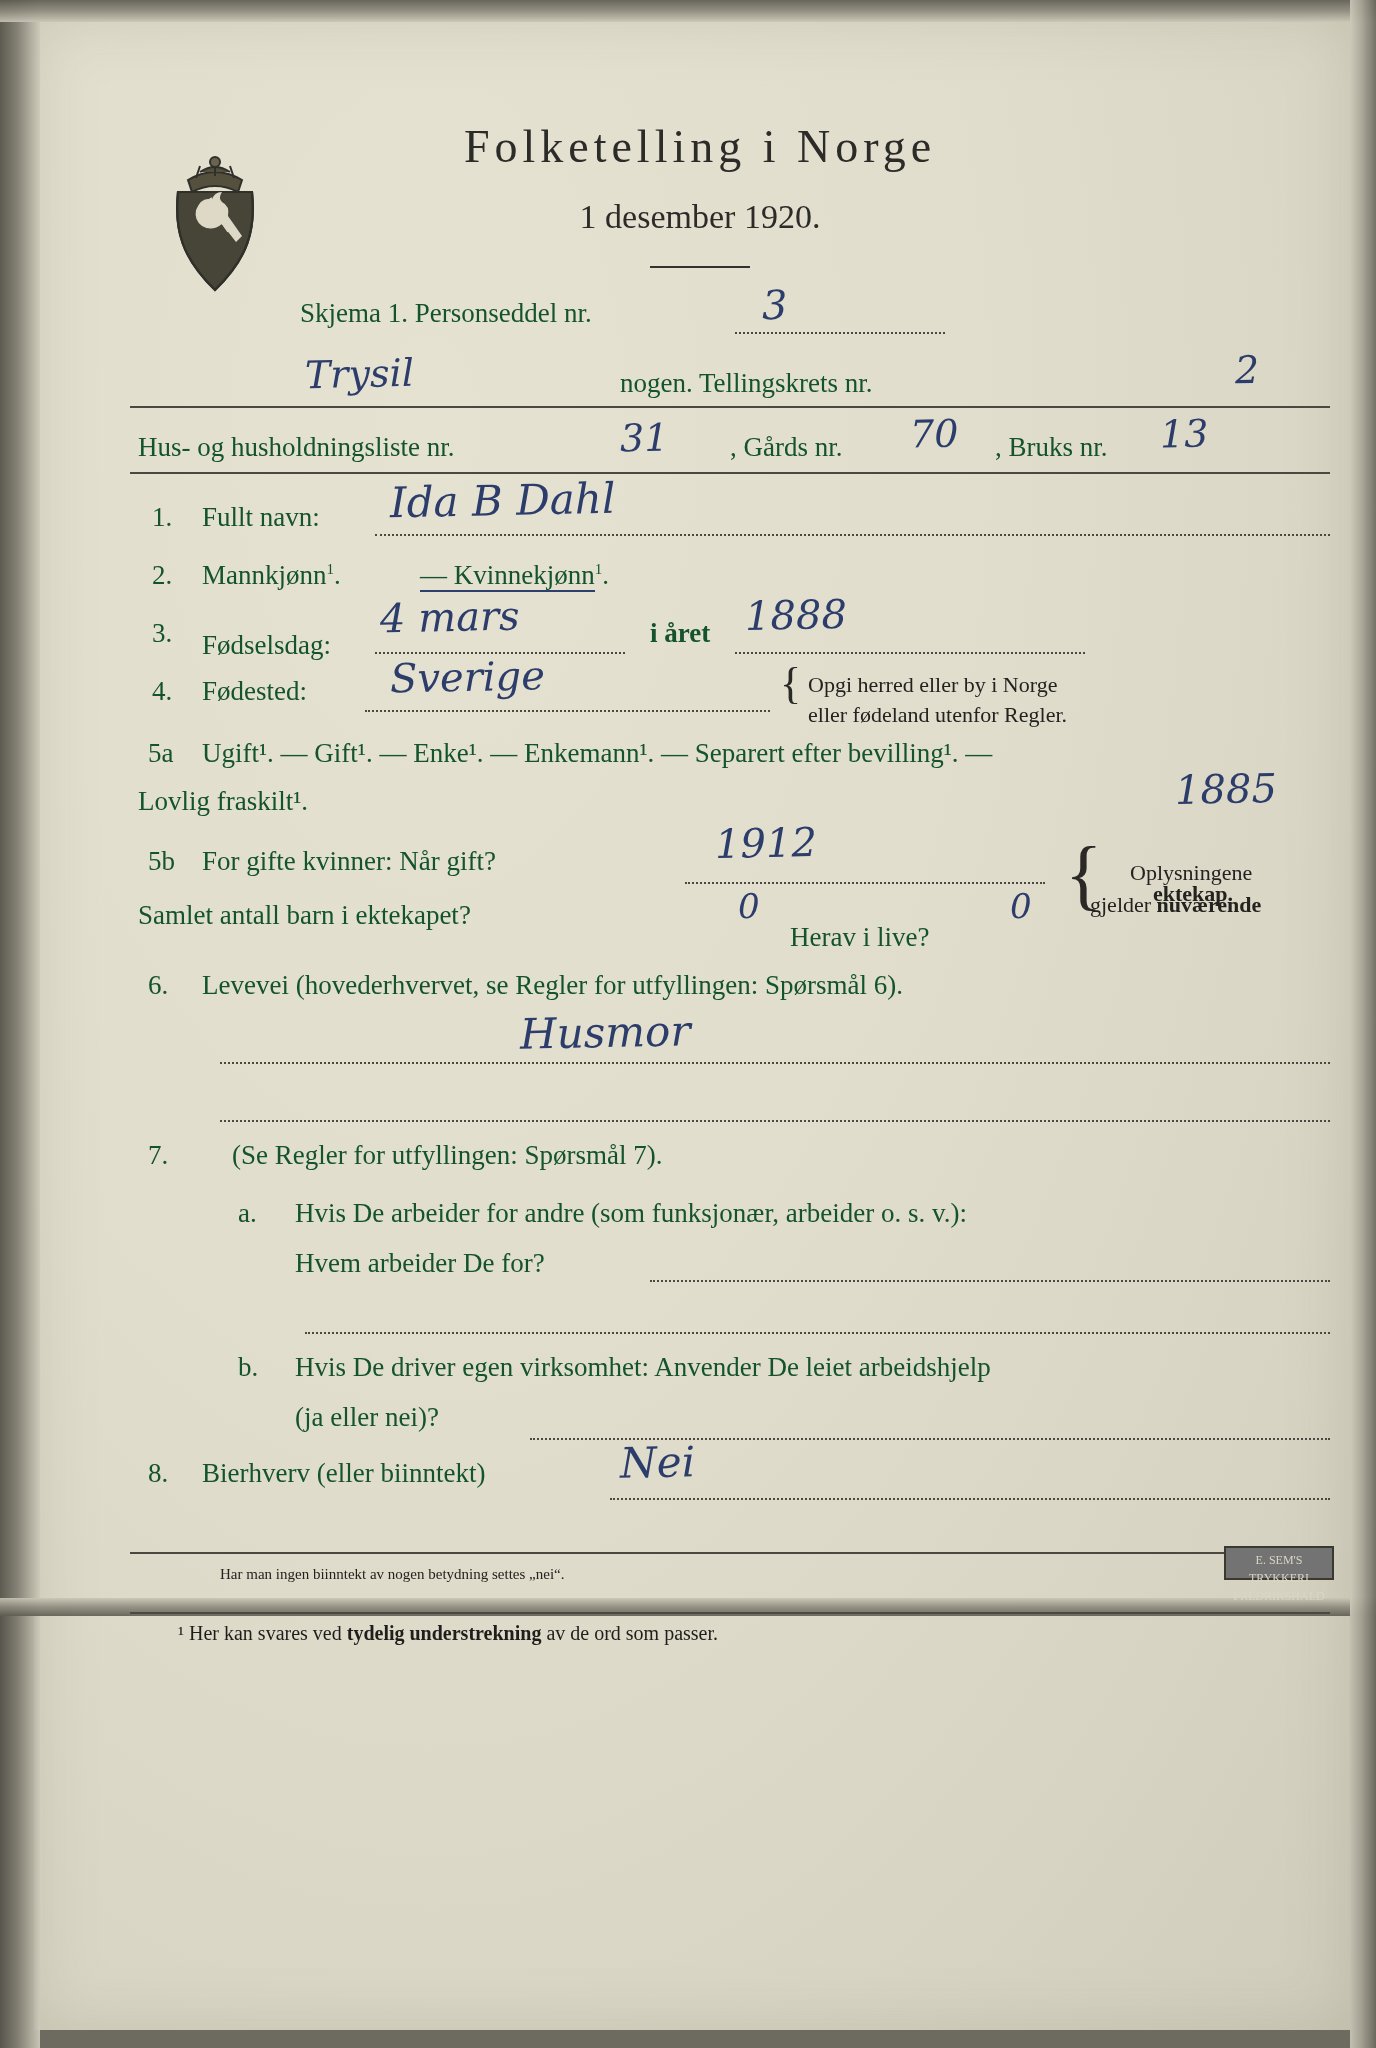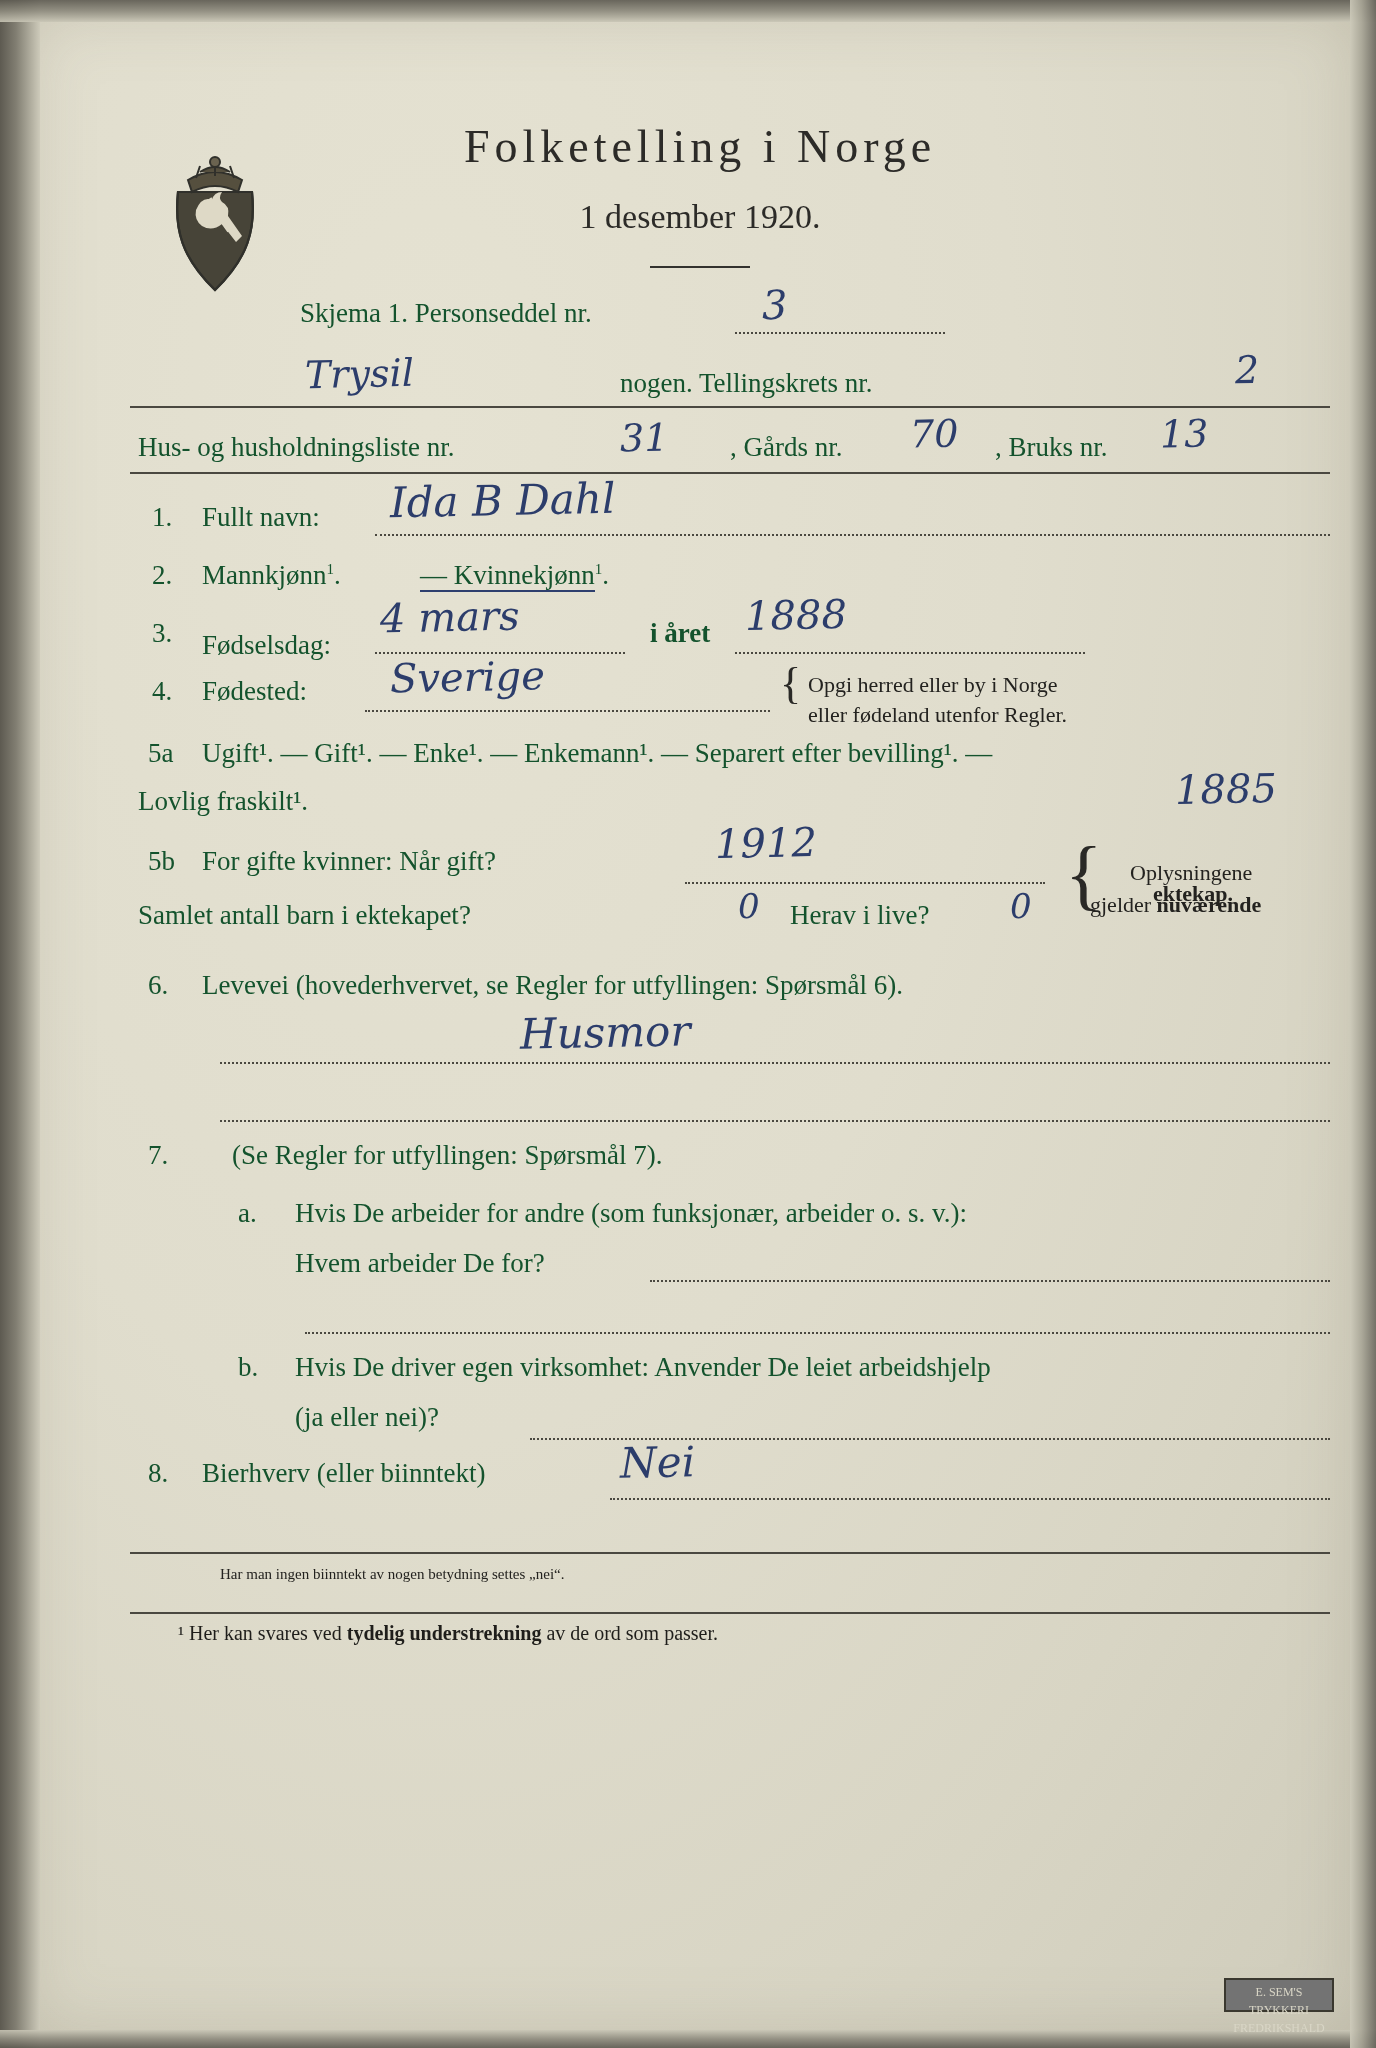--- a/index.html
+++ b/index.html
@@ -10,21 +10,21 @@
   body {
     width: 1376px;
     height: 2048px;
     overflow: hidden;
     font-family: "Liberation Serif", serif;
   }
   .page {
     position: absolute;
     left: 0; top: 0;
     width: 1376px;
-    height: 2048px;
+    height: 1616px;
     background: #ceccbc;
   }
   
   .paper {
     position: absolute;
     left: 34px; top: 18px;
     width: 1316px;
     height: 2012px;
     background:
       radial-gradient(ellipse at 30% 20%, #e5e2d2 0%, #e0ddcd 45%, #d8d5c4 75%, #cfccbb 100%);
@@ -254,21 +254,21 @@
     <div class="lbl" style="left:112px; top:618px;">Ugift¹.  —  Gift¹.  —  Enke¹.  —  Enkemann¹.  —  Separert efter bevilling¹.  —</div>
     <div class="lbl" style="left:48px; top:666px;">Lovlig fraskilt¹.</div>
     <div class="ink" style="left:1085px; top:646px; font-size:40px;">1885</div>
 
     <div class="lbl" style="left:58px; top:726px;">5b</div>
     <div class="lbl" style="left:112px; top:726px;">For gifte kvinner:  Når gift?</div>
     <div class="ink" style="left:625px; top:700px; font-size:40px;">1912</div>
     <div class="dotline" style="left:595px; top:762px; width:360px;"></div>
     <div class="lbl" style="left:48px; top:780px;">Samlet antall barn i ektekapet?</div>
     <div class="ink" style="left:648px; top:766px; font-size:34px;">0</div>
-    <div class="lbl" style="left:700px; top:780px;">Herav i live?</div>
+    <div class="lbl" style="left:700px; top:802px;">Herav i live?</div>
     <div class="ink" style="left:920px; top:766px; font-size:34px;">0</div>
     <div class="brace" style="left:975px; top:716px; font-size:78px;">{</div>
     <div class="lbl-sm" style="left:1040px; top:740px;">Oplysningene</div>
     <div class="lbl-sm bold" style="left:1000px; top:772px;">
       <span style="font-weight:normal">gjelder </span><span>nuværende</span>
     </div>
     <div class="lbl-sm bold" style="left:1063px; top:761px;">ektekap.</div>
 
     <div class="lbl" style="left:58px; top:850px;">6.</div>
     <div class="lbl" style="left:112px; top:850px;">Levevei (hovederhvervet, se Regler for utfyllingen:  Spørsmål 6).</div>

